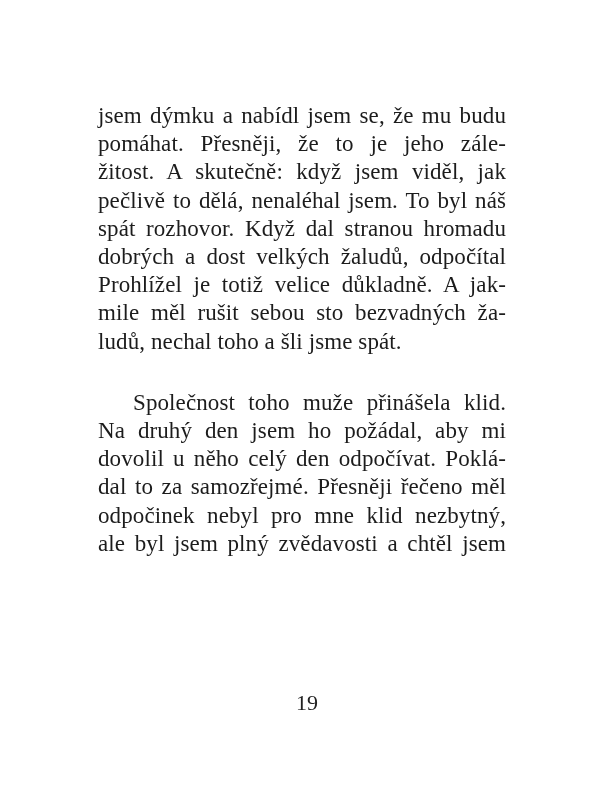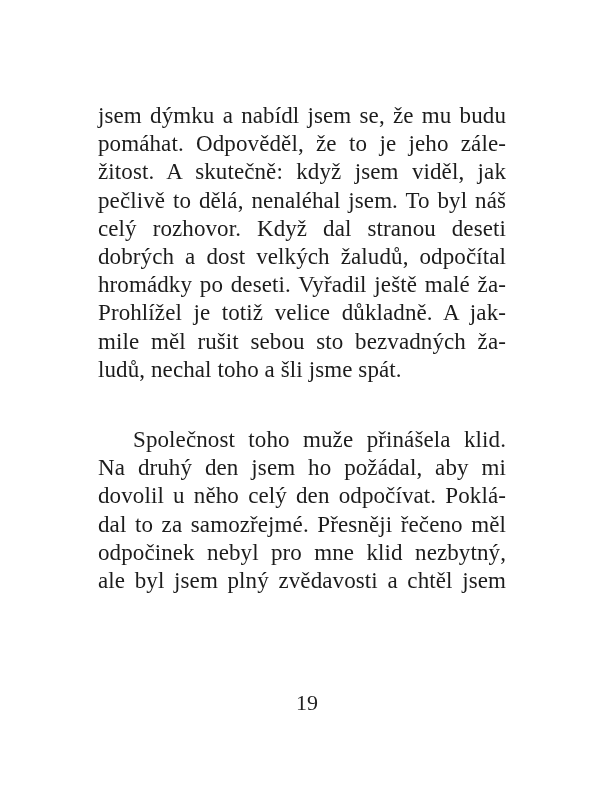--- a/index.html
+++ b/index.html
@@ -23,21 +23,21 @@
     width: 408px;
     font-size: 23px;
     line-height: 28.2px;
     letter-spacing: 0.1px;
   }
   .paragraph {
     margin: 0;
     padding: 0;
   }
   .paragraph.spaced {
-    margin-top: 42px;
+    margin-top: 33px;
   }
   .line {
     text-align: justify;
     text-align-last: justify;
     white-space: normal;
   }
   .line.flush {
     text-align: center;
     text-align-last: left;
   }
@@ -55,26 +55,25 @@
     color: #222222;
   }
 </style>
 </head>
 <body>
 
 <div class="page">
   <div class="text-block">
       <div class="paragraph">
         <div class="line">jsem dýmku a nabídl jsem se, že mu budu</div>
-        <div class="line">pomáhat. Odpověděl, že to je jeho zále-</div>
+        <div class="line">pomáhat. Přesněji, že to je jeho zále-</div>
         <div class="line">žitost. A skutečně: když jsem viděl, jak</div>
         <div class="line">pečlivě to dělá, nenaléhal jsem. To byl náš</div>
-        <div class="line">celý rozhovor. Když dal stranou deseti</div>
+        <div class="line">spát rozhovor. Když dal stranou hromadu</div>
         <div class="line">dobrých a dost velkých žaludů, odpočítal</div>
-        <div class="line">hromádky po deseti. Vyřadil ještě malé ža-</div>
         <div class="line">Prohlížel je totiž velice důkladně. A jak-</div>
         <div class="line">mile měl rušit sebou sto bezvadných ža-</div>
         <div class="line flush">ludů, nechal toho a šli jsme spát.</div>
       </div>
       <div class="paragraph spaced">
         <div class="line indent">Společnost toho muže přinášela klid.</div>
         <div class="line">Na druhý den jsem ho požádal, aby mi</div>
         <div class="line">dovolil u něho celý den odpočívat. Poklá-</div>
         <div class="line">dal to za samozřejmé. Přesněji řečeno měl</div>
         <div class="line">odpočinek nebyl pro mne klid nezbytný,</div>

